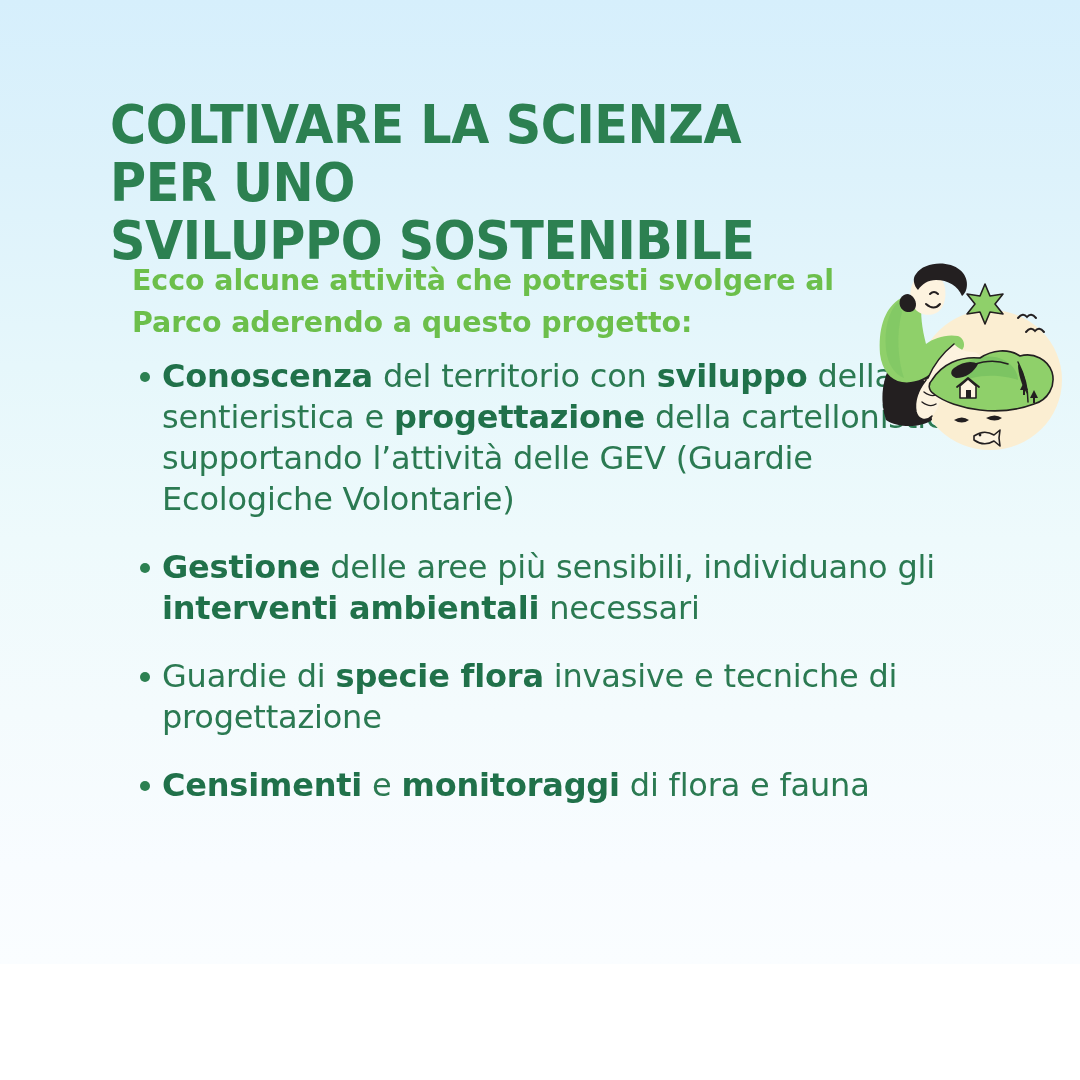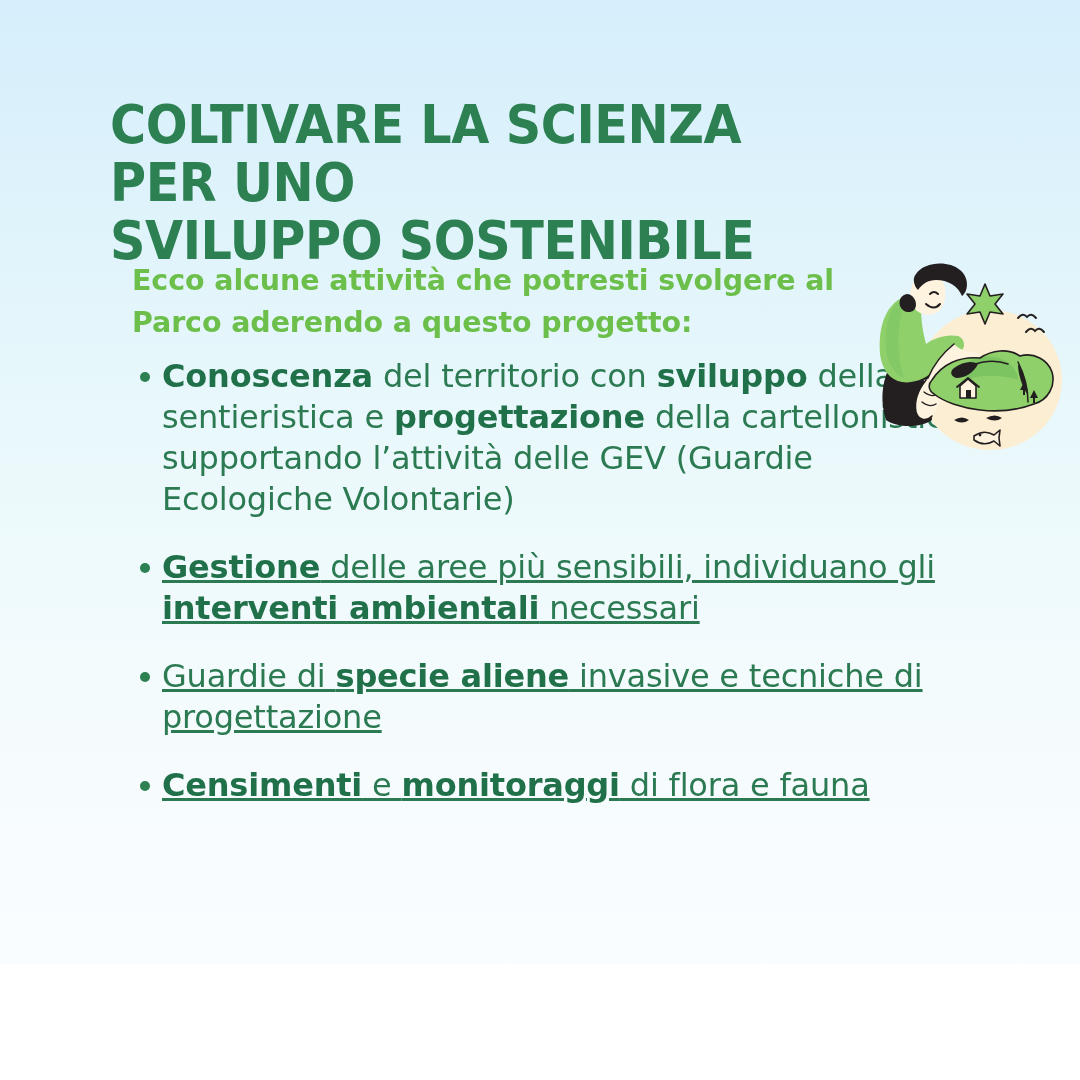--- a/index.html
+++ b/index.html
@@ -79,21 +79,20 @@
     padding-left: 26px;
     color: #2b7a52;
     font-family: "DejaVu Sans", sans-serif;
     font-size: 32px;
     line-height: 41px;
     font-weight: 400;
     letter-spacing: -0.2px;
   }
   .bullet + .bullet {
     margin-top: 27px;
-    text-decoration: underline;
   }
   .bullet-dot {
     position: absolute;
     left: 4px;
     top: 16px;
     width: 10px;
     height: 10px;
     border-radius: 50%;
     background: #2c8051;
   }
@@ -122,21 +121,21 @@
 <div id="poster">
 
   <h1 id="title">COLTIVARE LA SCIENZA PER UNO
 SVILUPPO SOSTENIBILE</h1>
 
   <p id="subtitle">Ecco alcune attività che potresti svolgere al Parco aderendo a questo progetto:</p>
 
   <ul id="bullets">
       <li class="bullet"><span class="bullet-dot"></span><span><b>Conoscenza</b><span> del territorio con </span><b>sviluppo</b><span> della rete sentieristica e </span><b>progettazione</b><span> della cartellonistica, supportando l’attività delle GEV (Guardie Ecologiche Volontarie)</span></span></li>
       <li class="bullet"><span class="bullet-dot"></span><span><b>Gestione</b><span> delle aree più sensibili, individuano gli </span><b>interventi ambientali</b><span> necessari</span></span></li>
-      <li class="bullet"><span class="bullet-dot"></span><span><span>Guardie di </span><b>specie aliene</b><span> invasive e tecniche di progettazione</span></span></li>
+      <li class="bullet"><span class="bullet-dot"></span><span><span>Guardie di </span><b>specie flora</b><span> invasive e tecniche di progettazione</span></span></li>
       <li class="bullet"><span class="bullet-dot"></span><span><b>Censimenti</b><span> e </span><b>monitoraggi</b><span> di flora e fauna</span></span></li>
     </ul>
 
   <div id="illustration">
     <svg viewBox="0 0 200 205" xmlns="http://www.w3.org/2000/svg" aria-hidden="true">
 
       <ellipse cx="122" cy="128" rx="72" ry="70" fill="#fbeed2"></ellipse>
 
       <path d="M20 118 C14 132 12 150 18 168 C30 176 52 176 64 168
                C62 150 58 132 52 118 Z" fill="#231f20"></path>

